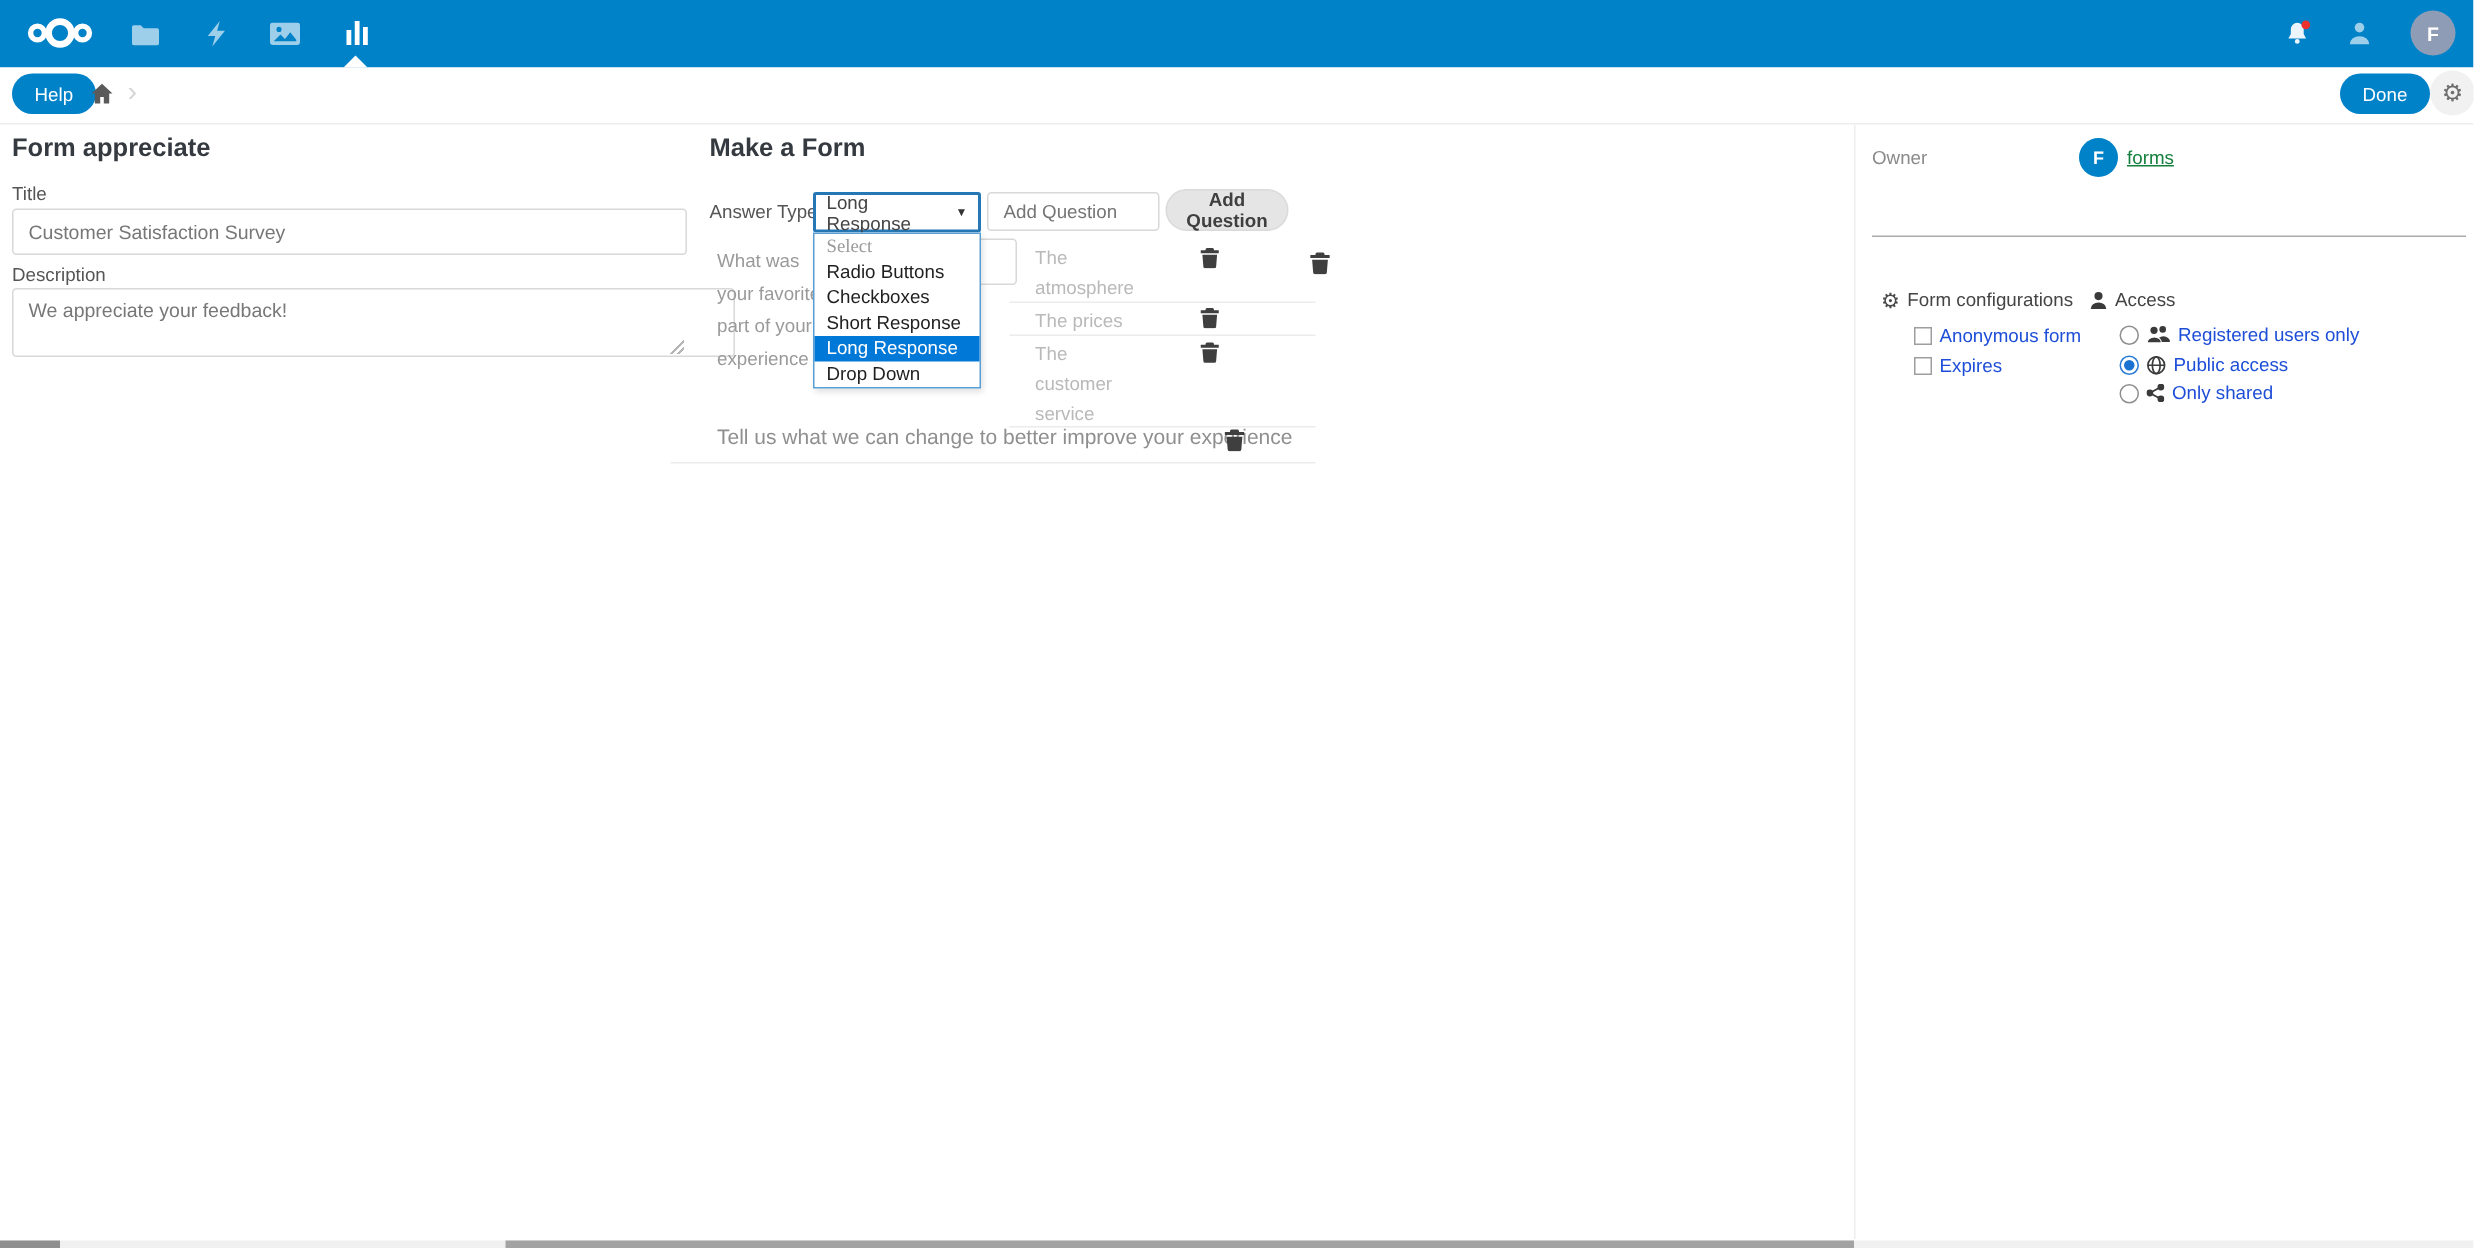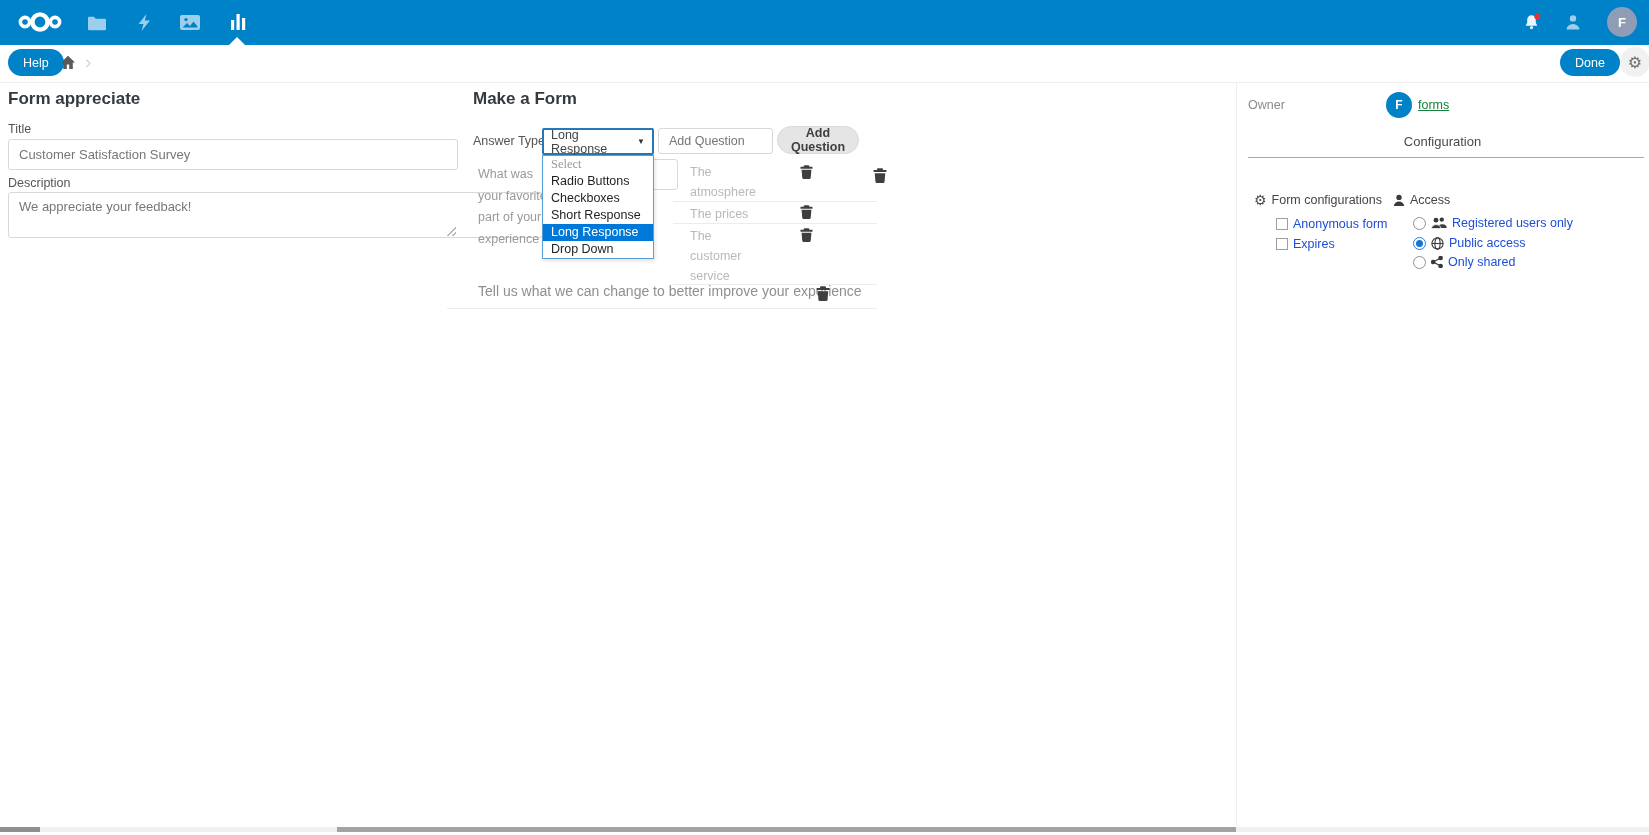--- a/index.html
+++ b/index.html
@@ -123,21 +123,21 @@
   <div class="abs circle-btn" style="left:1620px;top:2px;">
     <span>⚙</span>
   </div>
 </div>
 
 <div class="abs" style="left:0;top:83px;width:460px;">
   <div class="abs h1" style="left:8px;top:6px;">Form appreciate</div>
   <div class="abs lbl" style="left:8px;top:39px;">Title</div>
   <input class="abs tinput" style="left: 8px; top: 56px; width: 450px; height: 31px;" value="Customer Satisfaction Survey">
   <div class="abs lbl" style="left:8px;top:93px;">Description</div>
-  <textarea class="abs tinput" style="left: 8px; top: 109px; width: 535px; height: 46px;">We appreciate your feedback!</textarea>
+  <textarea class="abs tinput" style="left: 8px; top: 109px; width: 482px; height: 46px;">We appreciate your feedback!</textarea>
   <span class="abs resize-grip" style="left:446px;top:143px;"></span>
 </div>
 
 <div class="abs h1" style="left:473px;top:89px;">Make a Form</div>
 
 <div class="abs lbl" style="left:473px;top:134px;">Answer Type:</div>
 
 <div class="abs selectbox" style="left:542px;top:128px;width:112px;height:27px;">
   <span>Long Response</span>
   <span class="caret">▼</span>
@@ -202,21 +202,20 @@
 
 <div class="abs sep-v" style="left:1236px;top:83px;height:743px;"></div>
 
 <div class="abs" style="left:1236px;top:83px;width:413px;height:743px;">
   <div class="abs side-lbl" style="left:12px;top:15px;">Owner</div>
   <div class="abs avatar" style="left:150px;top:9px;width:26px;height:26px;background:#0082c9;font-size:12px;">
     <span>F</span>
   </div>
   <div class="abs side-lbl" style="left:182px;top:15px;color:#15803d;text-decoration:underline;">forms</div>
 
-  <div class="abs" style="left:0;top:51px;width:413px;text-align:center;font-size:13px;color:#4a4a4a;">Configuration</div>
   <div class="abs" style="left:12px;top:74px;width:396px;border-top:1px solid #aaa;"></div>
 
   <div class="abs row" style="left:18px;top:110px;">
     <span style="font-size:14px;color:#4a4a4a;line-height:13px;">⚙</span>
     <span class="cfg-head">Form configurations</span>
   </div>
   <div class="abs row" style="left:40px;top:134px;">
     <span class="chk"></span>
     <span class="rlbl">Anonymous form</span>
   </div>

